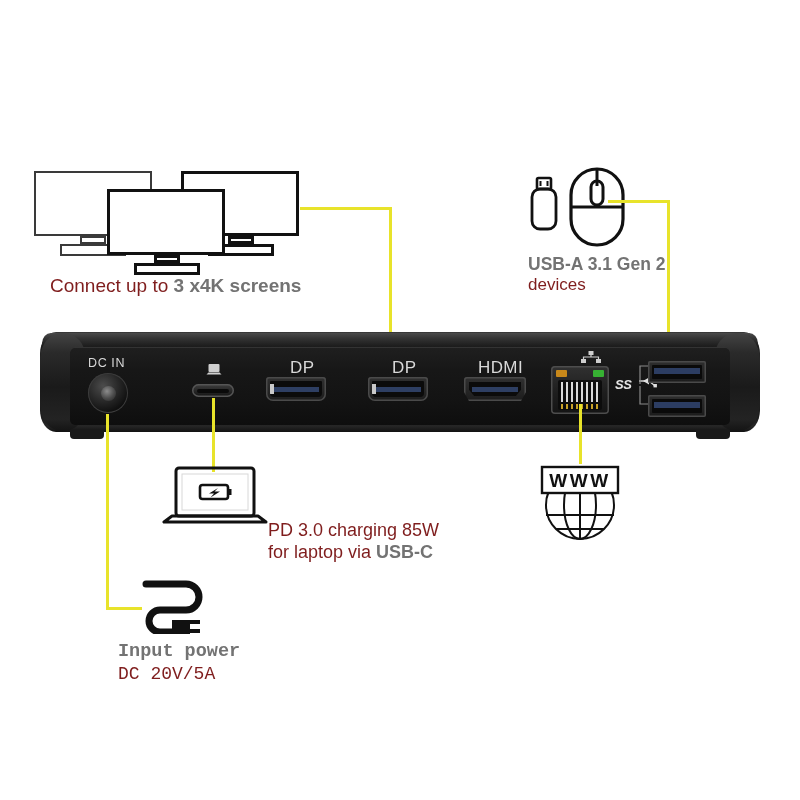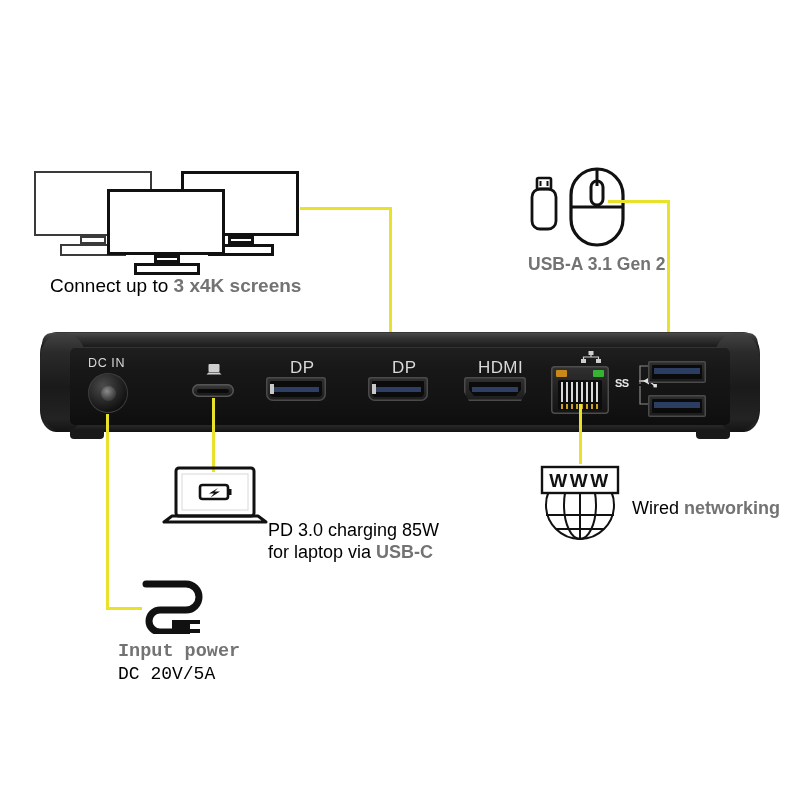--- a/index.html
+++ b/index.html
@@ -12,21 +12,21 @@
   }
   #stage { position:relative; width:800px; height:800px; }
 
   
   .abs { position:absolute; }
   .wire { position:absolute; background:#E8E32A; }
   .wire-h { height:3px; }
   .wire-v { width:3px; }
 
   .cap { position:absolute; white-space:nowrap; line-height:1.22; }
-  .cap .reg  { color:#000000; font-weight:400; }
+  .cap .reg  { color:#7f1d1d; font-weight:400; }
   .cap .bold { color:#737373; font-weight:700; }
 
   
   .mon { position:absolute; }
   .mon .screen { position:absolute; background:#fff; border:3px solid #111; }
   .mon.thin .screen { border-width:2px; border-color:#3a3a3a; }
   .mon .neck   { position:absolute; background:#fff; border:3px solid #111; }
   .mon.thin .neck { border-width:2px; border-color:#3a3a3a; }
   .mon .base   { position:absolute; background:#fff; border:3px solid #111; }
   .mon.thin .base { border-width:2px; border-color:#3a3a3a; }
@@ -163,22 +163,22 @@
   .usba .slot{
     position:absolute; left:4px; top:4px; right:4px; bottom:4px;
     background:#0a0a0a; border-radius:1px;
   }
   .usba .slot::after{
     content:""; position:absolute; left:2px; right:2px; top:3px; height:6px;
     background:#2c3d62;
   }
   .ss-mark{ position:absolute; width:40px; height:26px; }
   .ss-text{
-    position:absolute; color:#e6e6e6; font-weight:700; font-size:11px;
-    font-family:"Liberation Sans", sans-serif; letter-spacing:-.5px;
+    position:absolute; color:#e6e6e6; font-weight:700; font-size:13px;
+    font-family:"Liberation Sans", sans-serif; letter-spacing:-.5px;font-style:italic;
   }
 </style>
 </head>
 <body>
 
 <div id="stage">
 
   <div class="abs" style="left:28px; top:168px; width:290px; height:92px;">
 
     <div class="mon thin">
@@ -223,20 +223,21 @@
     <svg width="66" height="84" viewBox="0 0 66 84" style="position:absolute;left:38px;top:0;">
       <rect x="5" y="3" width="52" height="76" rx="26" fill="none" stroke="#111" stroke-width="3.2"></rect>
       <line x1="5" y1="41" x2="57" y2="41" stroke="#111" stroke-width="3"></line>
       <line x1="31" y1="3" x2="31" y2="20" stroke="#111" stroke-width="3"></line>
       <rect x="25" y="15" width="12" height="24" rx="6" fill="none" stroke="#111" stroke-width="3"></rect>
     </svg>
   </div>
 
   <div class="cap" style="left:528px; top:254px; font-size:17px;">
     <div class="bold" style="font-size:17.5px;">USB-A 3.1 Gen 2</div>
+    <div class="reg" style="font-size:17px;">devices</div>
   </div>
 
   <div class="wire wire-h" style="left:608px; top:200px; width:62px;"></div>
   <div class="wire wire-v" style="left:667px; top:200px; height:172px;"></div>
 
   <div id="dock">
     <div class="dock-body"></div>
     <div class="dock-top"></div>
     <div class="dock-endcap left"></div>
     <div class="dock-endcap right"></div>
@@ -333,23 +334,20 @@
     <circle cx="42" cy="42" r="34" fill="none" stroke="#111" stroke-width="2"></circle>
     <ellipse cx="42" cy="42" rx="16" ry="34" fill="none" stroke="#111" stroke-width="2"></ellipse>
     <line x1="42" y1="8" x2="42" y2="76" stroke="#111" stroke-width="2"></line>
     <path d="M10 30 H74" fill="none" stroke="#111" stroke-width="2"></path>
     <path d="M8  52 H76" fill="none" stroke="#111" stroke-width="2"></path>
     <path d="M18 66 H66" fill="none" stroke="#111" stroke-width="2"></path>
     <rect x="4" y="4" width="76" height="26" fill="#fff" stroke="#111" stroke-width="2.4"></rect>
     <text x="42" y="24" text-anchor="middle" font-family="Liberation Sans, sans-serif" font-size="19" font-weight="700" letter-spacing="2.5" fill="#111">WWW</text>
   </svg>
 
-  <div class="cap" style="left:632px; top:498px; font-size:18px;">
-    <span class="reg">Wired </span><span class="bold">networking</span>
-  </div>
 
   <svg style="position:absolute; left:138px; top:578px; width:92px; height:56px;" viewBox="0 0 92 56">
     <path d="M8 6 H48 a13 13 0 0 1 0 26 H22 a11 11 0 0 0 0 22 H34" fill="none" stroke="#111" stroke-width="7" stroke-linecap="round" stroke-linejoin="round"></path>
     <path d="M34 42 h18 v14 h-18 z" fill="#111"></path>
     <rect x="52" y="42" width="10" height="4" fill="#111"></rect>
     <rect x="52" y="51" width="10" height="4" fill="#111"></rect>
   </svg>
 
   <div class="cap" style="left:118px; top:641px; font-size:18px;font-family:Liberation Mono, monospace;">
     <div class="bold" style="font-size:18.5px;">Input power</div>

